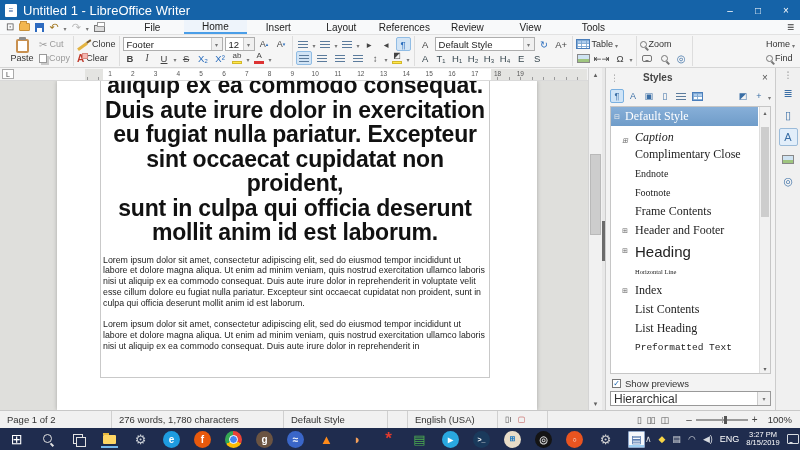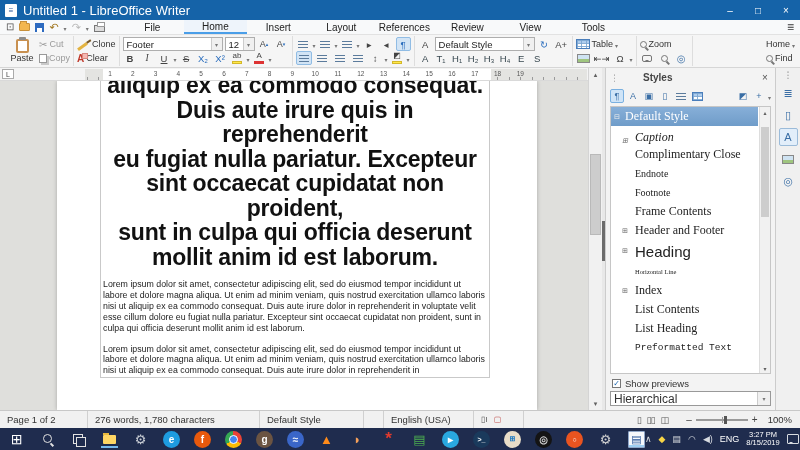--- a/index.html
+++ b/index.html
@@ -444,21 +444,21 @@
             <span class="">18</span>
             <span class="">19</span>
           </div>
       </div>
     </div>
     <div class="docarea">
       <div class="page">
         <div class="textbox">
           <div class="heading">
               <span class="hline">aliquip ex ea commodo consequat.</span>
-              <span class="hline">Duis aute irure quis in reprehenderit</span>
+              <span class="hline">Duis aute irure dolor in exercitation</span>
               <span class="hline">eu fugiat nulla pariatur. Excepteur</span>
               <span class="hline">sint occaecat cupidatat non proident,</span>
               <span class="hline">sunt in culpa qui officia deserunt</span>
               <span class="hline">mollit anim id est laborum.</span>
             </div>
           <div class="bodypara">Lorem ipsum dolor sit amet, consectetur adipiscing elit, sed do eiusmod tempor incididunt ut labore et dolore magna aliqua. Ut enim ad minim veniam, quis nostrud exercitation ullamco laboris nisi ut aliquip ex ea commodo consequat. Duis aute irure dolor in reprehenderit in voluptate velit esse cillum dolore eu fugiat nulla pariatur. Excepteur sint occaecat cupidatat non proident, sunt in culpa qui officia deserunt mollit anim id est laborum.</div>
           <div class="bodypara">Lorem ipsum dolor sit amet, consectetur adipiscing elit, sed do eiusmod tempor incididunt ut labore et dolore magna aliqua. Ut enim ad minim veniam, quis nostrud exercitation ullamco laboris nisi ut aliquip ex ea commodo consequat. Duis aute irure dolor in reprehenderit in</div>
         </div>
       </div>
     </div>
@@ -568,21 +568,21 @@
     <span class="stab">▯</span>
     <span class="stab on">A</span>
     <span class="stab">
         <span class="imgicon" style="width:12px;height:9px;"></span>
       </span>
     <span class="stab">◎</span>
   </div>
 </div>
 
 <div class="statusbar">
-  <div class="sbcell" style="width:88px;">Page 1 of 2</div>
+  <div class="sbcell" style="width:112px;">Page 1 of 2</div>
   <div class="sbcell" style="width:172px;">276 words, 1,780 characters</div>
   <div class="sbcell" style="width:104px;">Default Style</div>
   <div class="sbcell" style="width:20px;"></div>
   <div class="sbcell" style="width:90px;">English (USA)</div>
   <div class="sbcell" style="width:50px;">
     <span class="modeic">▯I</span>
     <span class="modeic selic">▢</span>
   </div>
   <div class="sbcell flexfill"></div>
   <div class="sbcell" style="border-right:none;">

